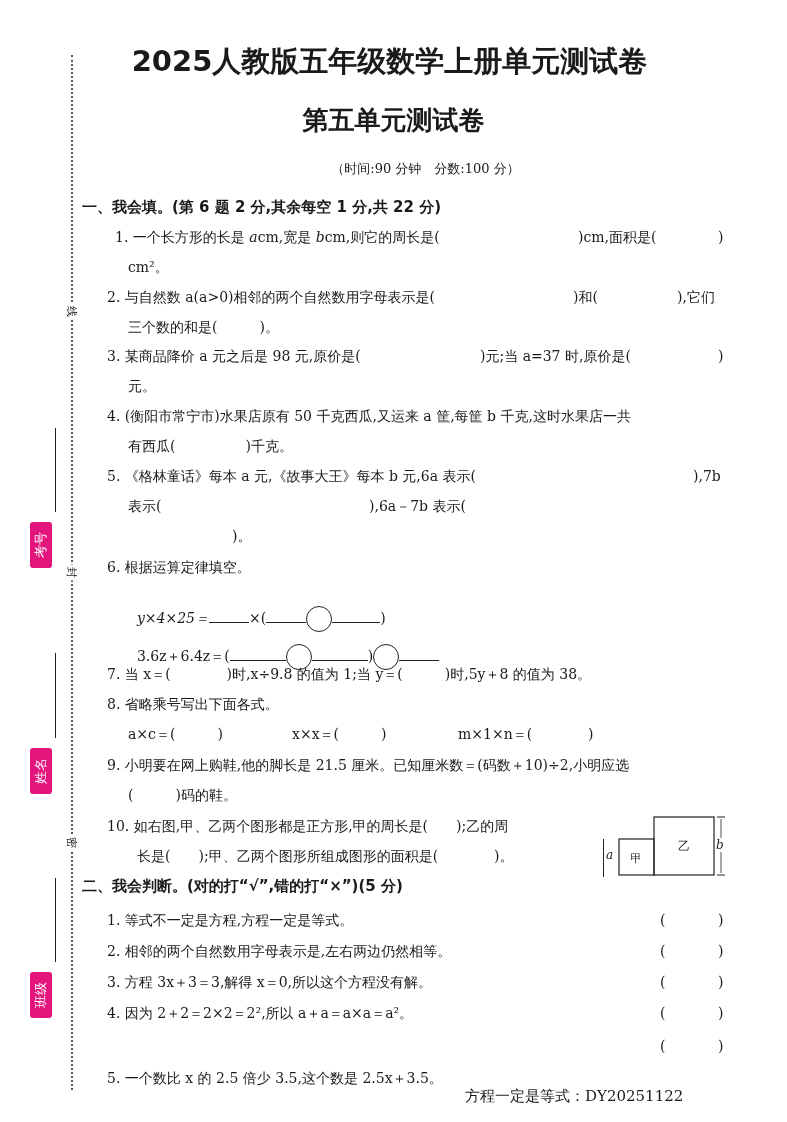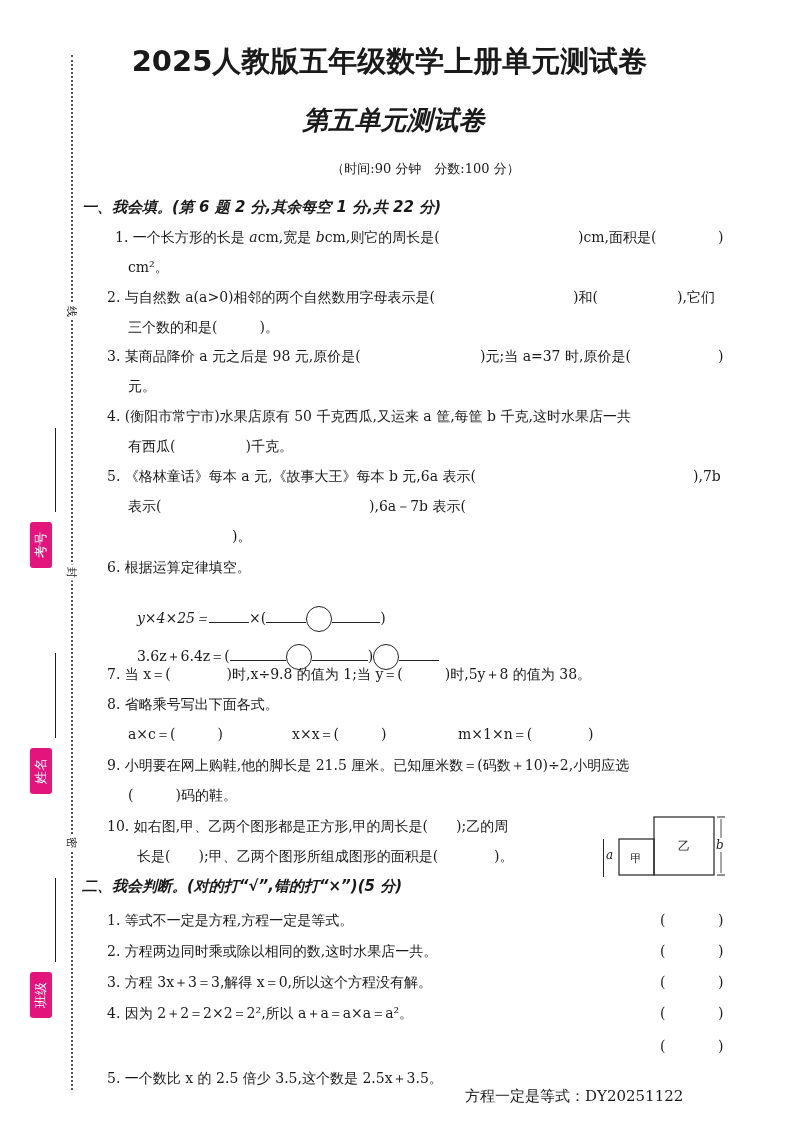--- a/index.html
+++ b/index.html
@@ -2,23 +2,23 @@
 <html><head>
 <meta charset="utf-8">
 <style>
   html, body { margin:0; padding:0; background:#ffffff; }
   body { width:787px; height:1122px; position:relative; overflow:hidden;
          font-family:"DejaVu Serif","Liberation Serif",serif; color:#1a1a1a; }
   .abs { position:absolute; }
   .title { left:0; width:779px; top:42px; text-align:center; font-size:29px; font-weight:bold;
            font-family:"DejaVu Sans","Liberation Sans",sans-serif; letter-spacing:0px; }
   .subtitle { left:0; width:787px; top:103px; text-align:center; font-size:26px; font-weight:bold;
-           font-family:"DejaVu Sans","Liberation Sans",sans-serif;font-style:italic; }
+           font-family:"DejaVu Sans","Liberation Sans",sans-serif; }
   .meta { left:0; width:787px; top:160px; text-align:center; font-size:13px;padding-left:32px; }
-  .sec { left:82px; font-size:15px; font-weight:bold; font-family:"DejaVu Sans","Liberation Sans",sans-serif;font-style:italic; }
+  .sec { left:82px; font-size:15px; font-weight:bold; font-family:"DejaVu Sans","Liberation Sans",sans-serif; }
   .line { font-size:14px; white-space:pre; }
   .q { left:107px; }
   .cont { left:128px; }
   i.v { font-style:italic; }
   .dotted { left:71px; top:55px; height:1035px; border-left:2px dotted #555; }
   .seal { left:63px; width:16px; text-align:center; font-size:11px; background:#fff; transform:rotate(90deg); }
   .uline { left:55px; width:0; border-left:1.5px solid #222; }
   .badge { left:30px; width:22px; height:46px; background:#e4147d; border-radius:3px; color:#fff;
            font-size:13px; display:flex; align-items:center; justify-content:center;
            font-family:"DejaVu Sans","Liberation Sans",sans-serif; }
@@ -116,21 +116,21 @@
 <div class="abs" style="left:603px;top:839px;height:38px;border-left:0.8px solid #222;"></div>
 <div class="abs" style="left:606px;top:848px;font-size:12px;font-style:italic;background:#fff;">a</div>
 <div class="abs" style="left:716px;top:838px;font-size:12px;font-style:italic;background:#fff;">b</div>
 
 <div class="abs sec" style="top:877px;">二、我会判断。(对的打“√”,错的打“×”)(5 分)</div>
 
 <div class="abs line q" style="top:912px;"><span>1.</span> <span>等式不一定是方程,方程一定是等式。</span></div>
 <div class="abs line paren-r" style="top:912px;">(</div>
 <div class="abs line paren-rr" style="top:912px;">)</div>
 
-<div class="abs line q" style="top:943px;"><span>2.</span> <span>方程两边同时乘或除以相同的数,这时水果店一共。</span></div>
+<div class="abs line q" style="top:943px;"><span>2.</span> <span>相邻的两个自然数用字母表示是,左右两边仍然相等。</span></div>
 <div class="abs line paren-r" style="top:943px;">(</div>
 <div class="abs line paren-rr" style="top:943px;">)</div>
 
 <div class="abs line q" style="top:974px;"><span>3.</span> <span>方程 3x＋3＝3,解得 x＝0,所以这个方程没有解。</span></div>
 <div class="abs line paren-r" style="top:974px;">(</div>
 <div class="abs line paren-rr" style="top:974px;">)</div>
 
 <div class="abs line q" style="top:1005px;"><span>4.</span> <span>因为 2＋2＝2×2＝2²,所以 a＋a＝a×a＝a²。</span></div>
 <div class="abs line paren-r" style="top:1005px;">(</div>
 <div class="abs line paren-rr" style="top:1005px;">)</div>

